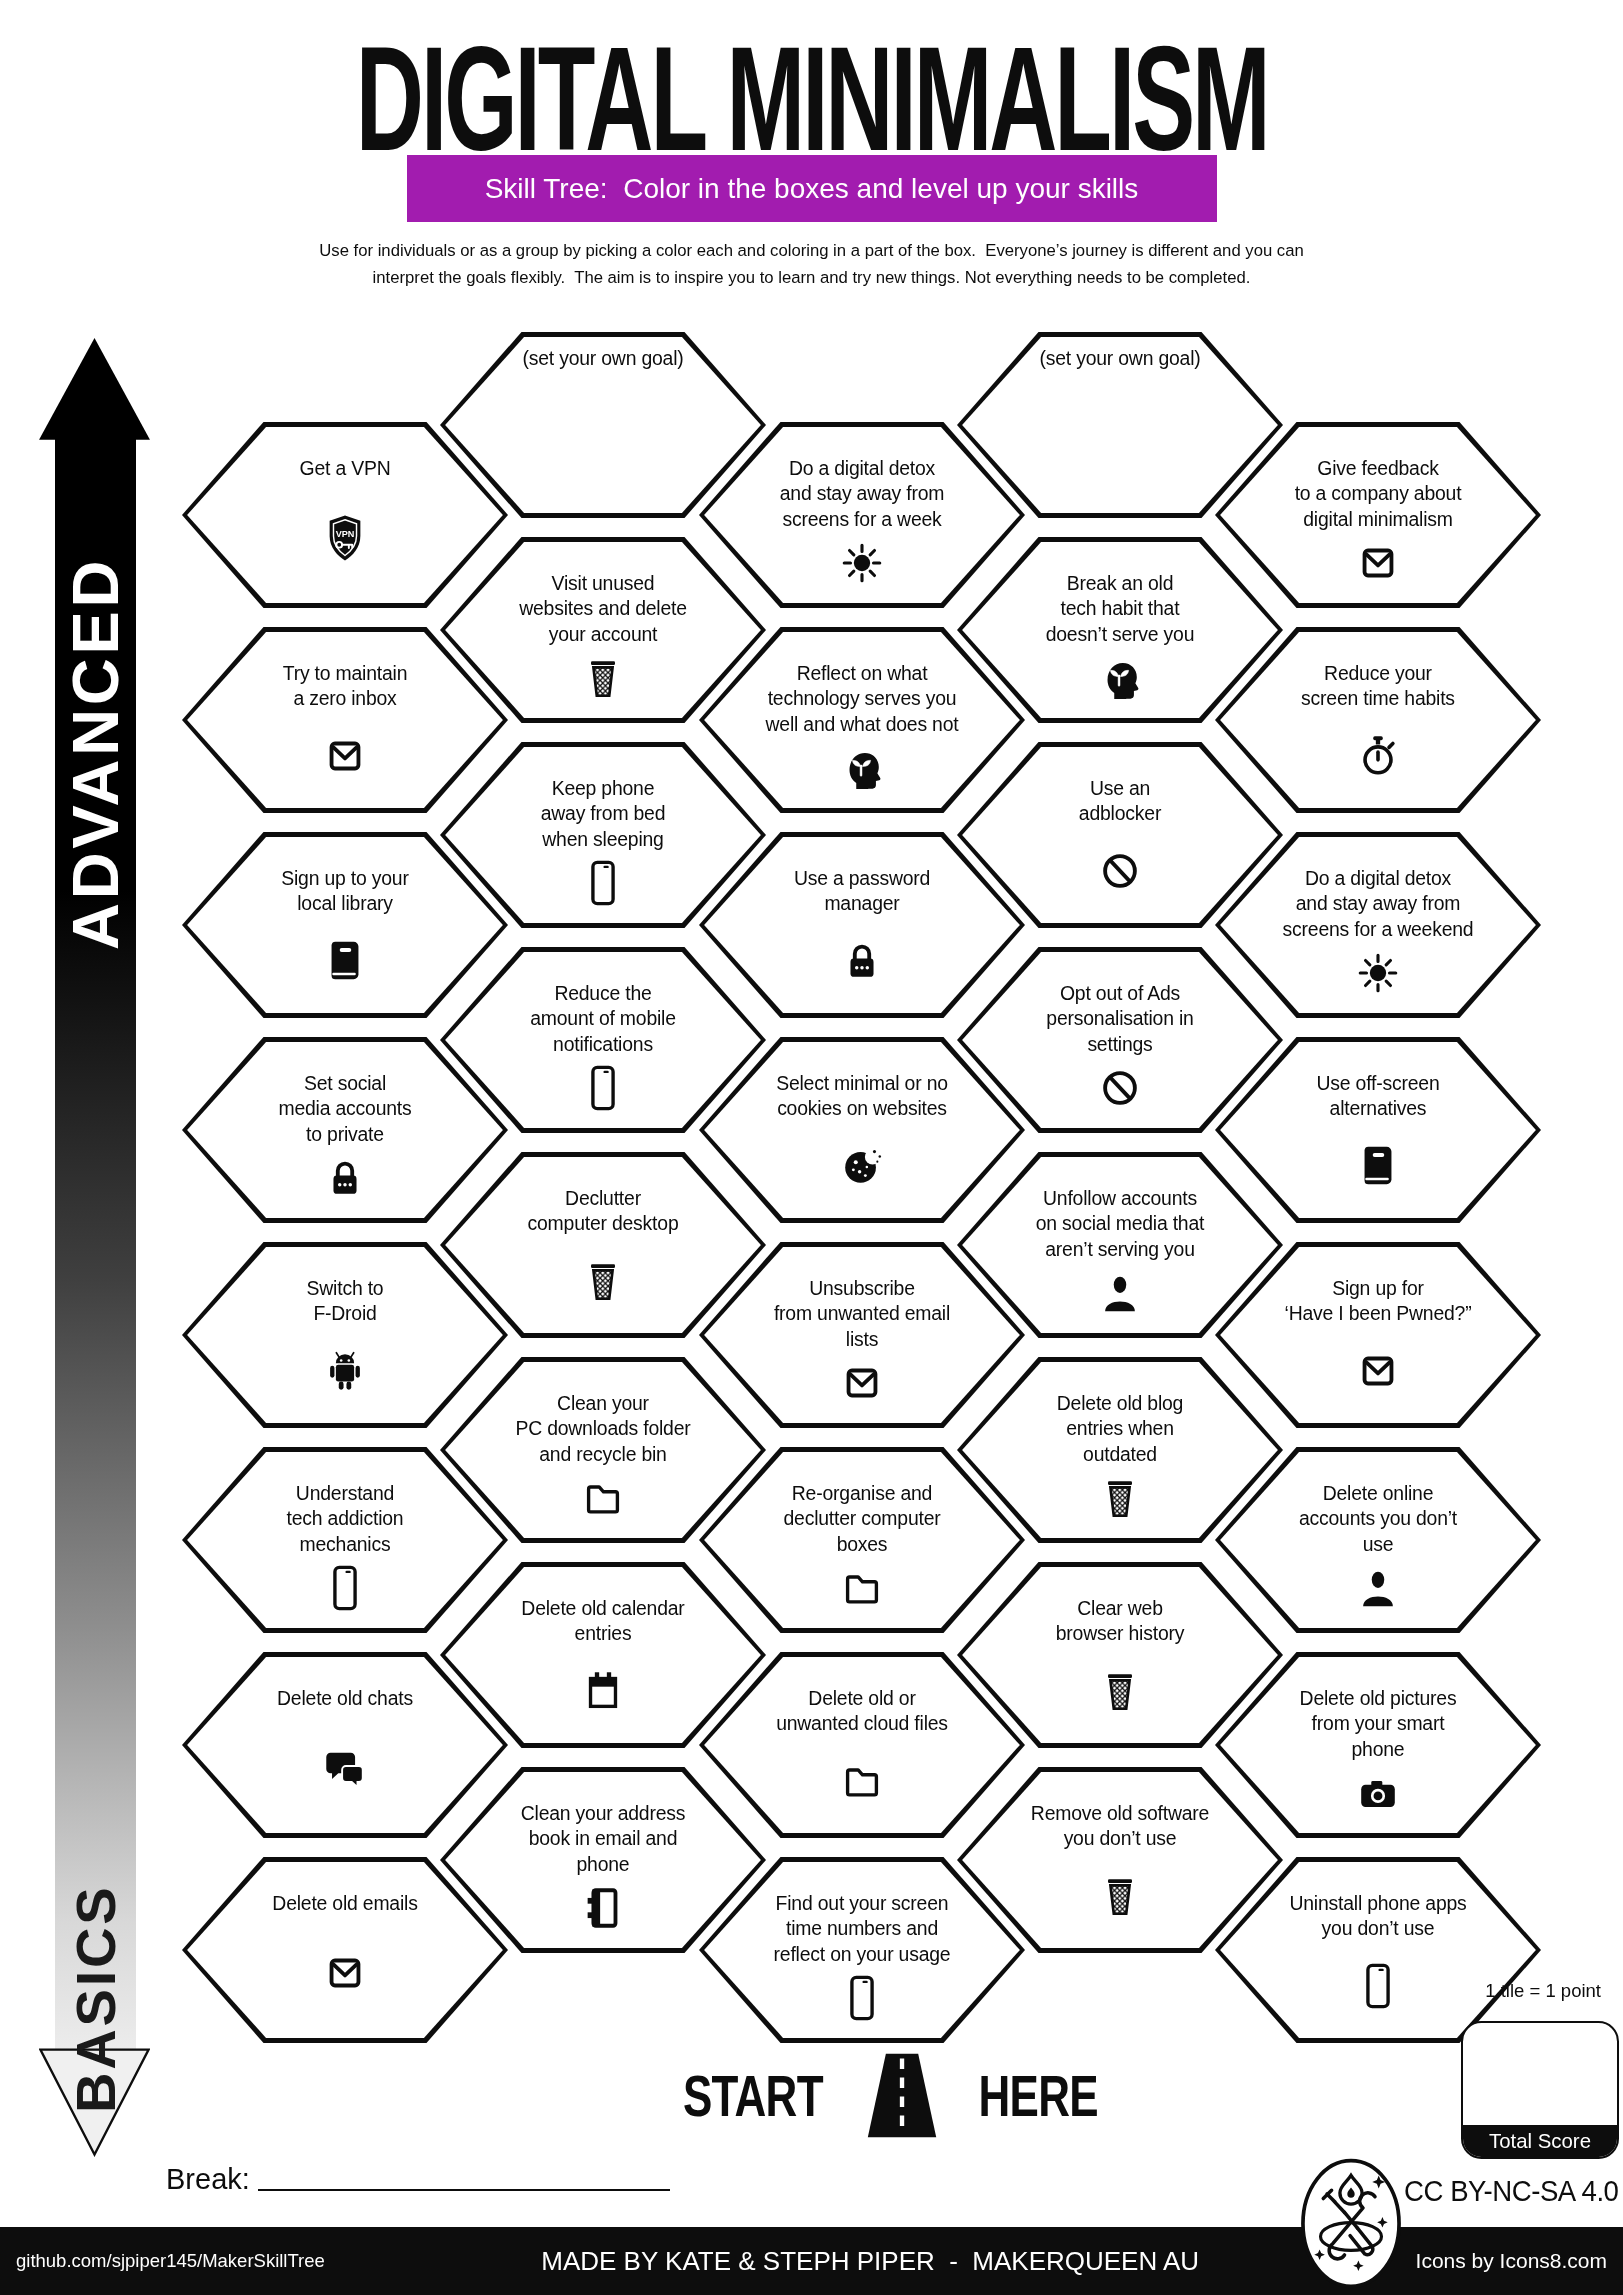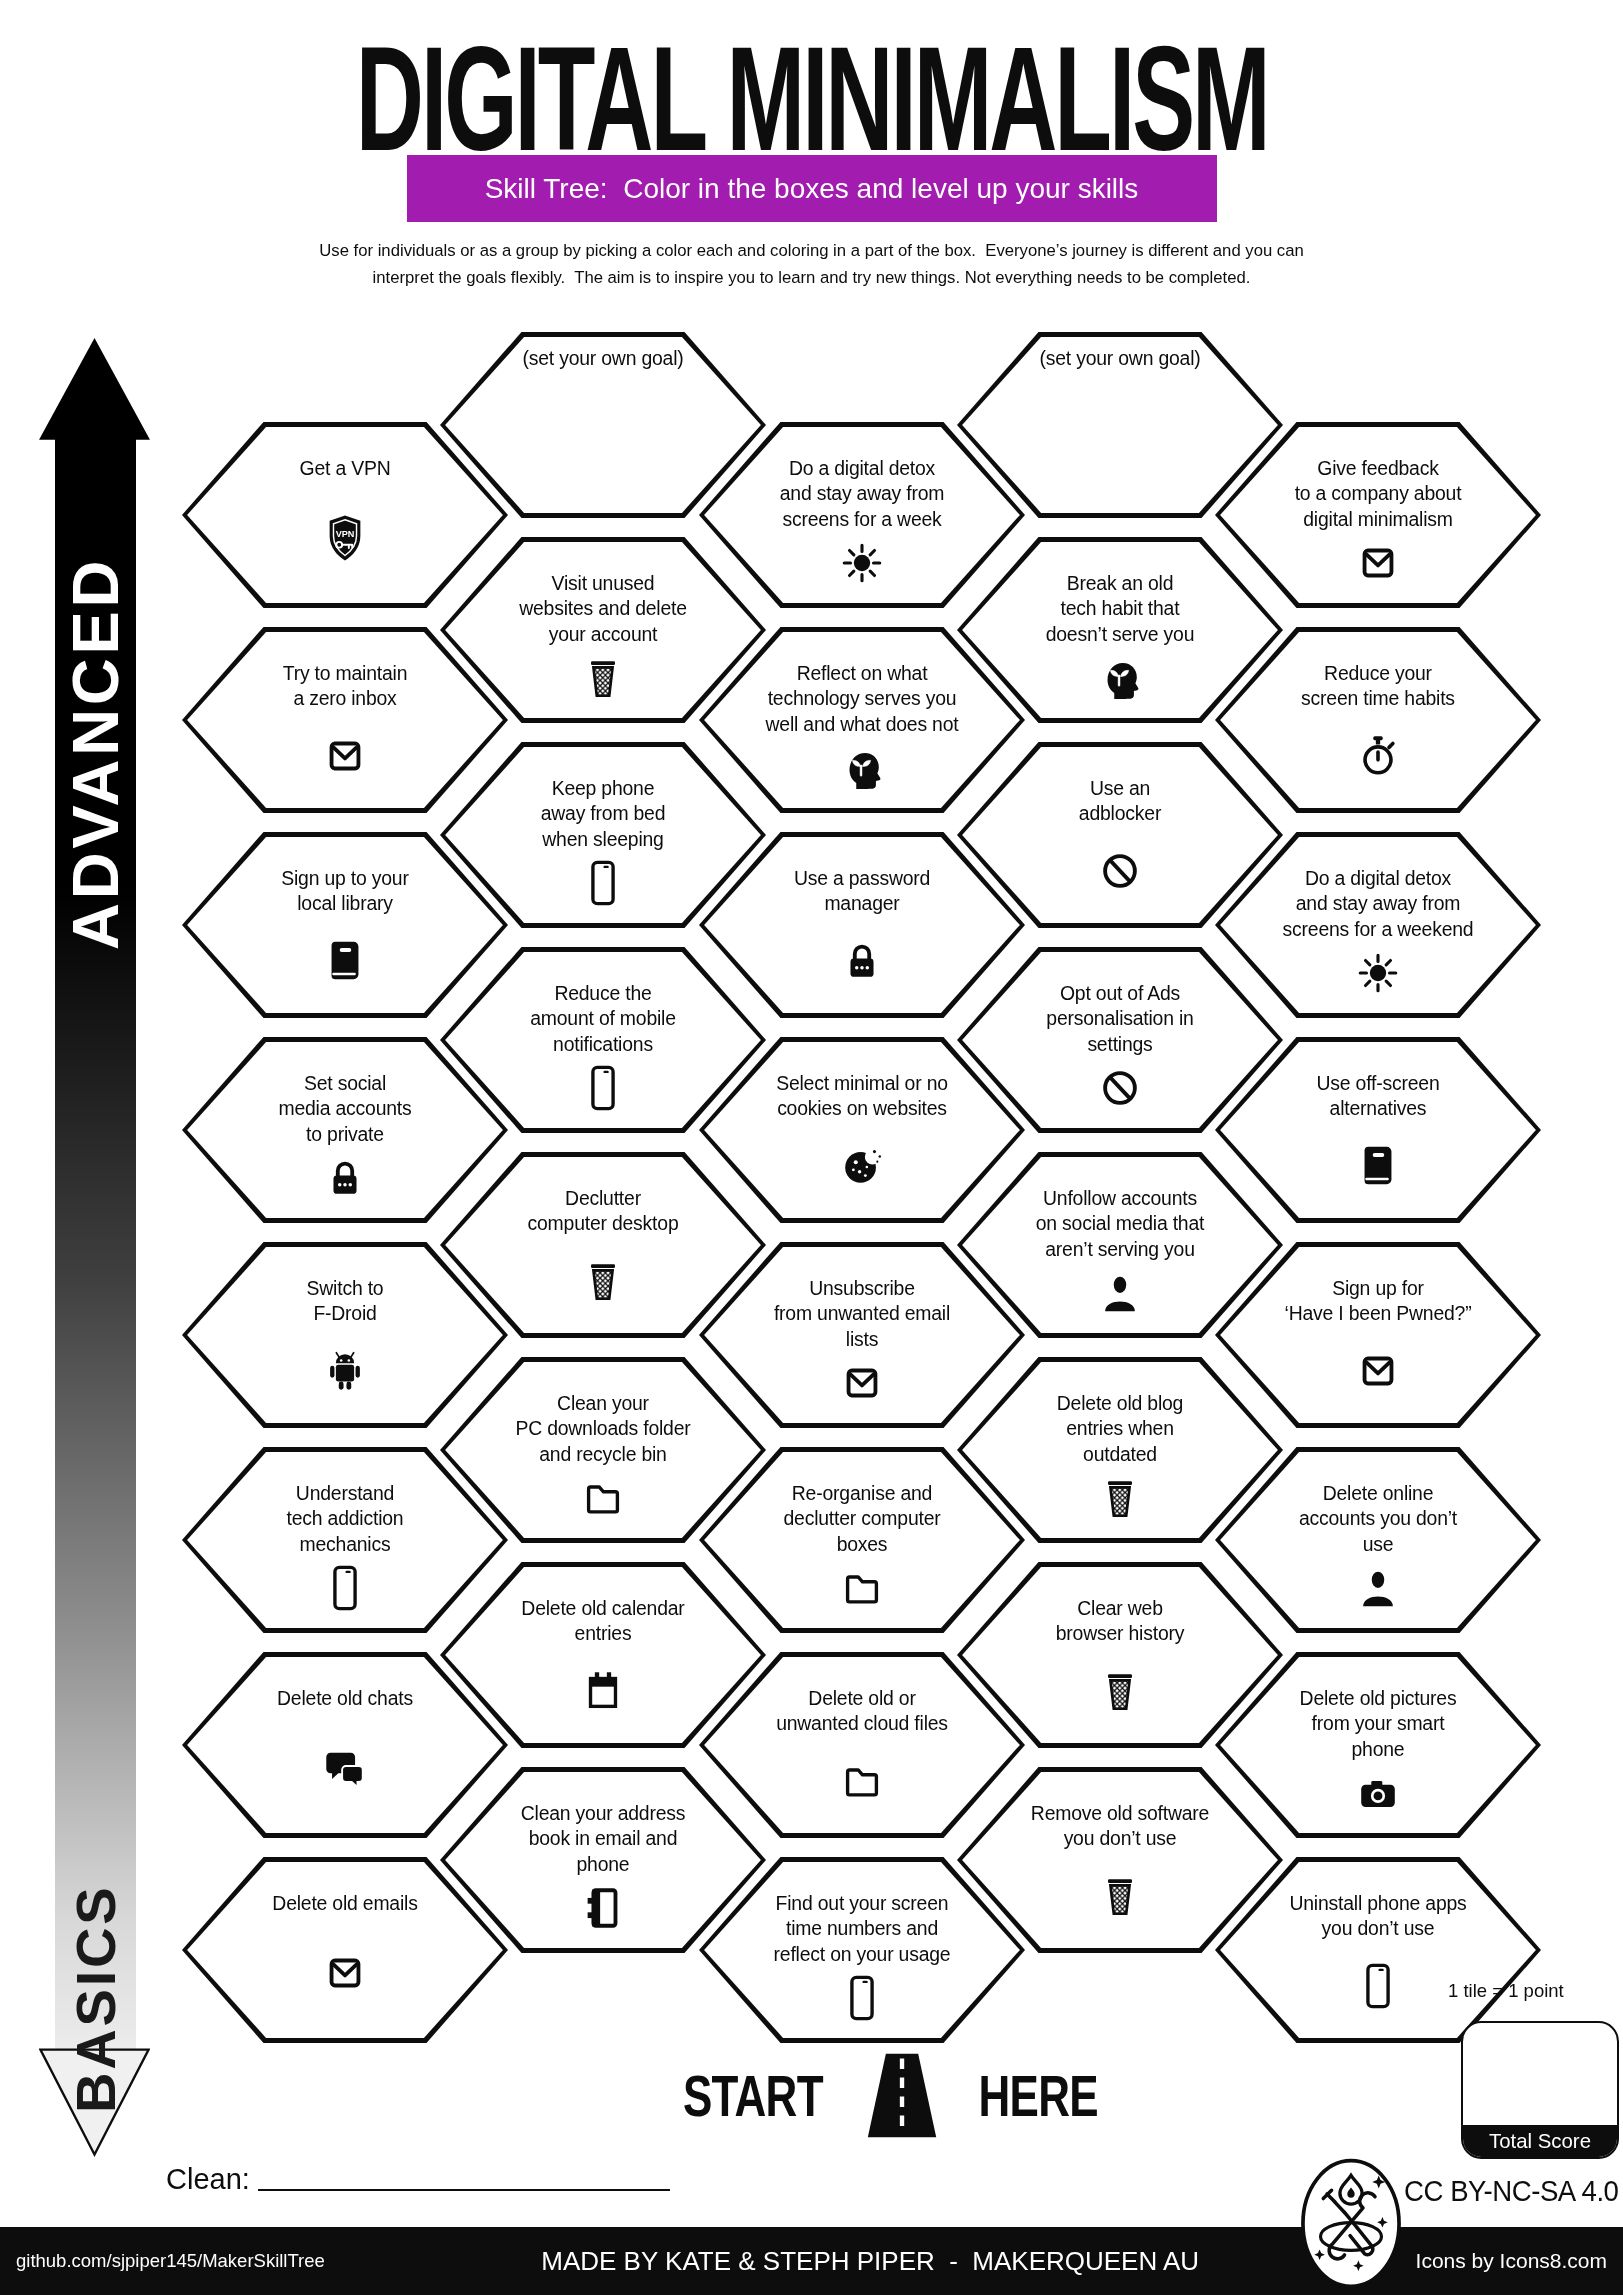--- a/index.html
+++ b/index.html
@@ -60,21 +60,21 @@
   .start-here {
     position:absolute; left:889px; top:2041px; transform:translateX(-50%);
     display:flex; align-items:center; gap:14px;
   }
   .start-word { font-size:55px; font-weight:800; letter-spacing:-0.9px; display:inline-block; transform:scale(0.8,1.06); }
   .road-svg { width:95px; height:109px; }
 
   .name-row { position:absolute; left:166px; top:2163px; display:flex; align-items:flex-end; font-size:29px; }
   .name-line { width:412px; height:2.3px; background:#0d0d0d; margin:0 0 4.6px 8.3px; }
 
-  .score-note { position:absolute; left:1448px; top:1980px; width:153px; font-size:18.5px; }
+  .score-note { position:absolute; left:1448px; top:1980px; width:153px; text-align:right; font-size:18.5px; }
   .score-box {
     position:absolute; left:1461px; top:2021px; width:158px; height:138px;
     background:#fff; border:2.8px solid #0d0d0d; border-radius:20.4px; overflow:hidden;
   }
   .score-bar {
     position:absolute; left:0; right:0; bottom:0; height:32px; background:#0d0d0d;
     color:#fff; display:flex; align-items:center; justify-content:center; font-size:20.4px;
   }
   .logo-svg { position:absolute; left:1299px; top:2157px; width:104px; height:134px; z-index:6; }
   .license-text {
@@ -790,21 +790,21 @@
 
   <div class="start-here">
     <span class="start-word">START</span>
     <svg class="road-svg" viewBox="0 0 205 235" width="95" height="109">
         <use href="#sym-road"></use>
       </svg>
     <span class="start-word">HERE</span>
   </div>
 
   <div class="name-row">
-    <span>Clean:</span>
+    <span>Break:</span>
     <span class="name-line"></span>
   </div>
 
   <div class="score-note">1 tile = 1 point</div>
   <div class="score-box">
     <div class="score-bar">Total Score</div>
   </div>
 
   <svg class="logo-svg" viewBox="0 0 224 290" width="104" height="134">
       <use href="#sym-logo"></use>

